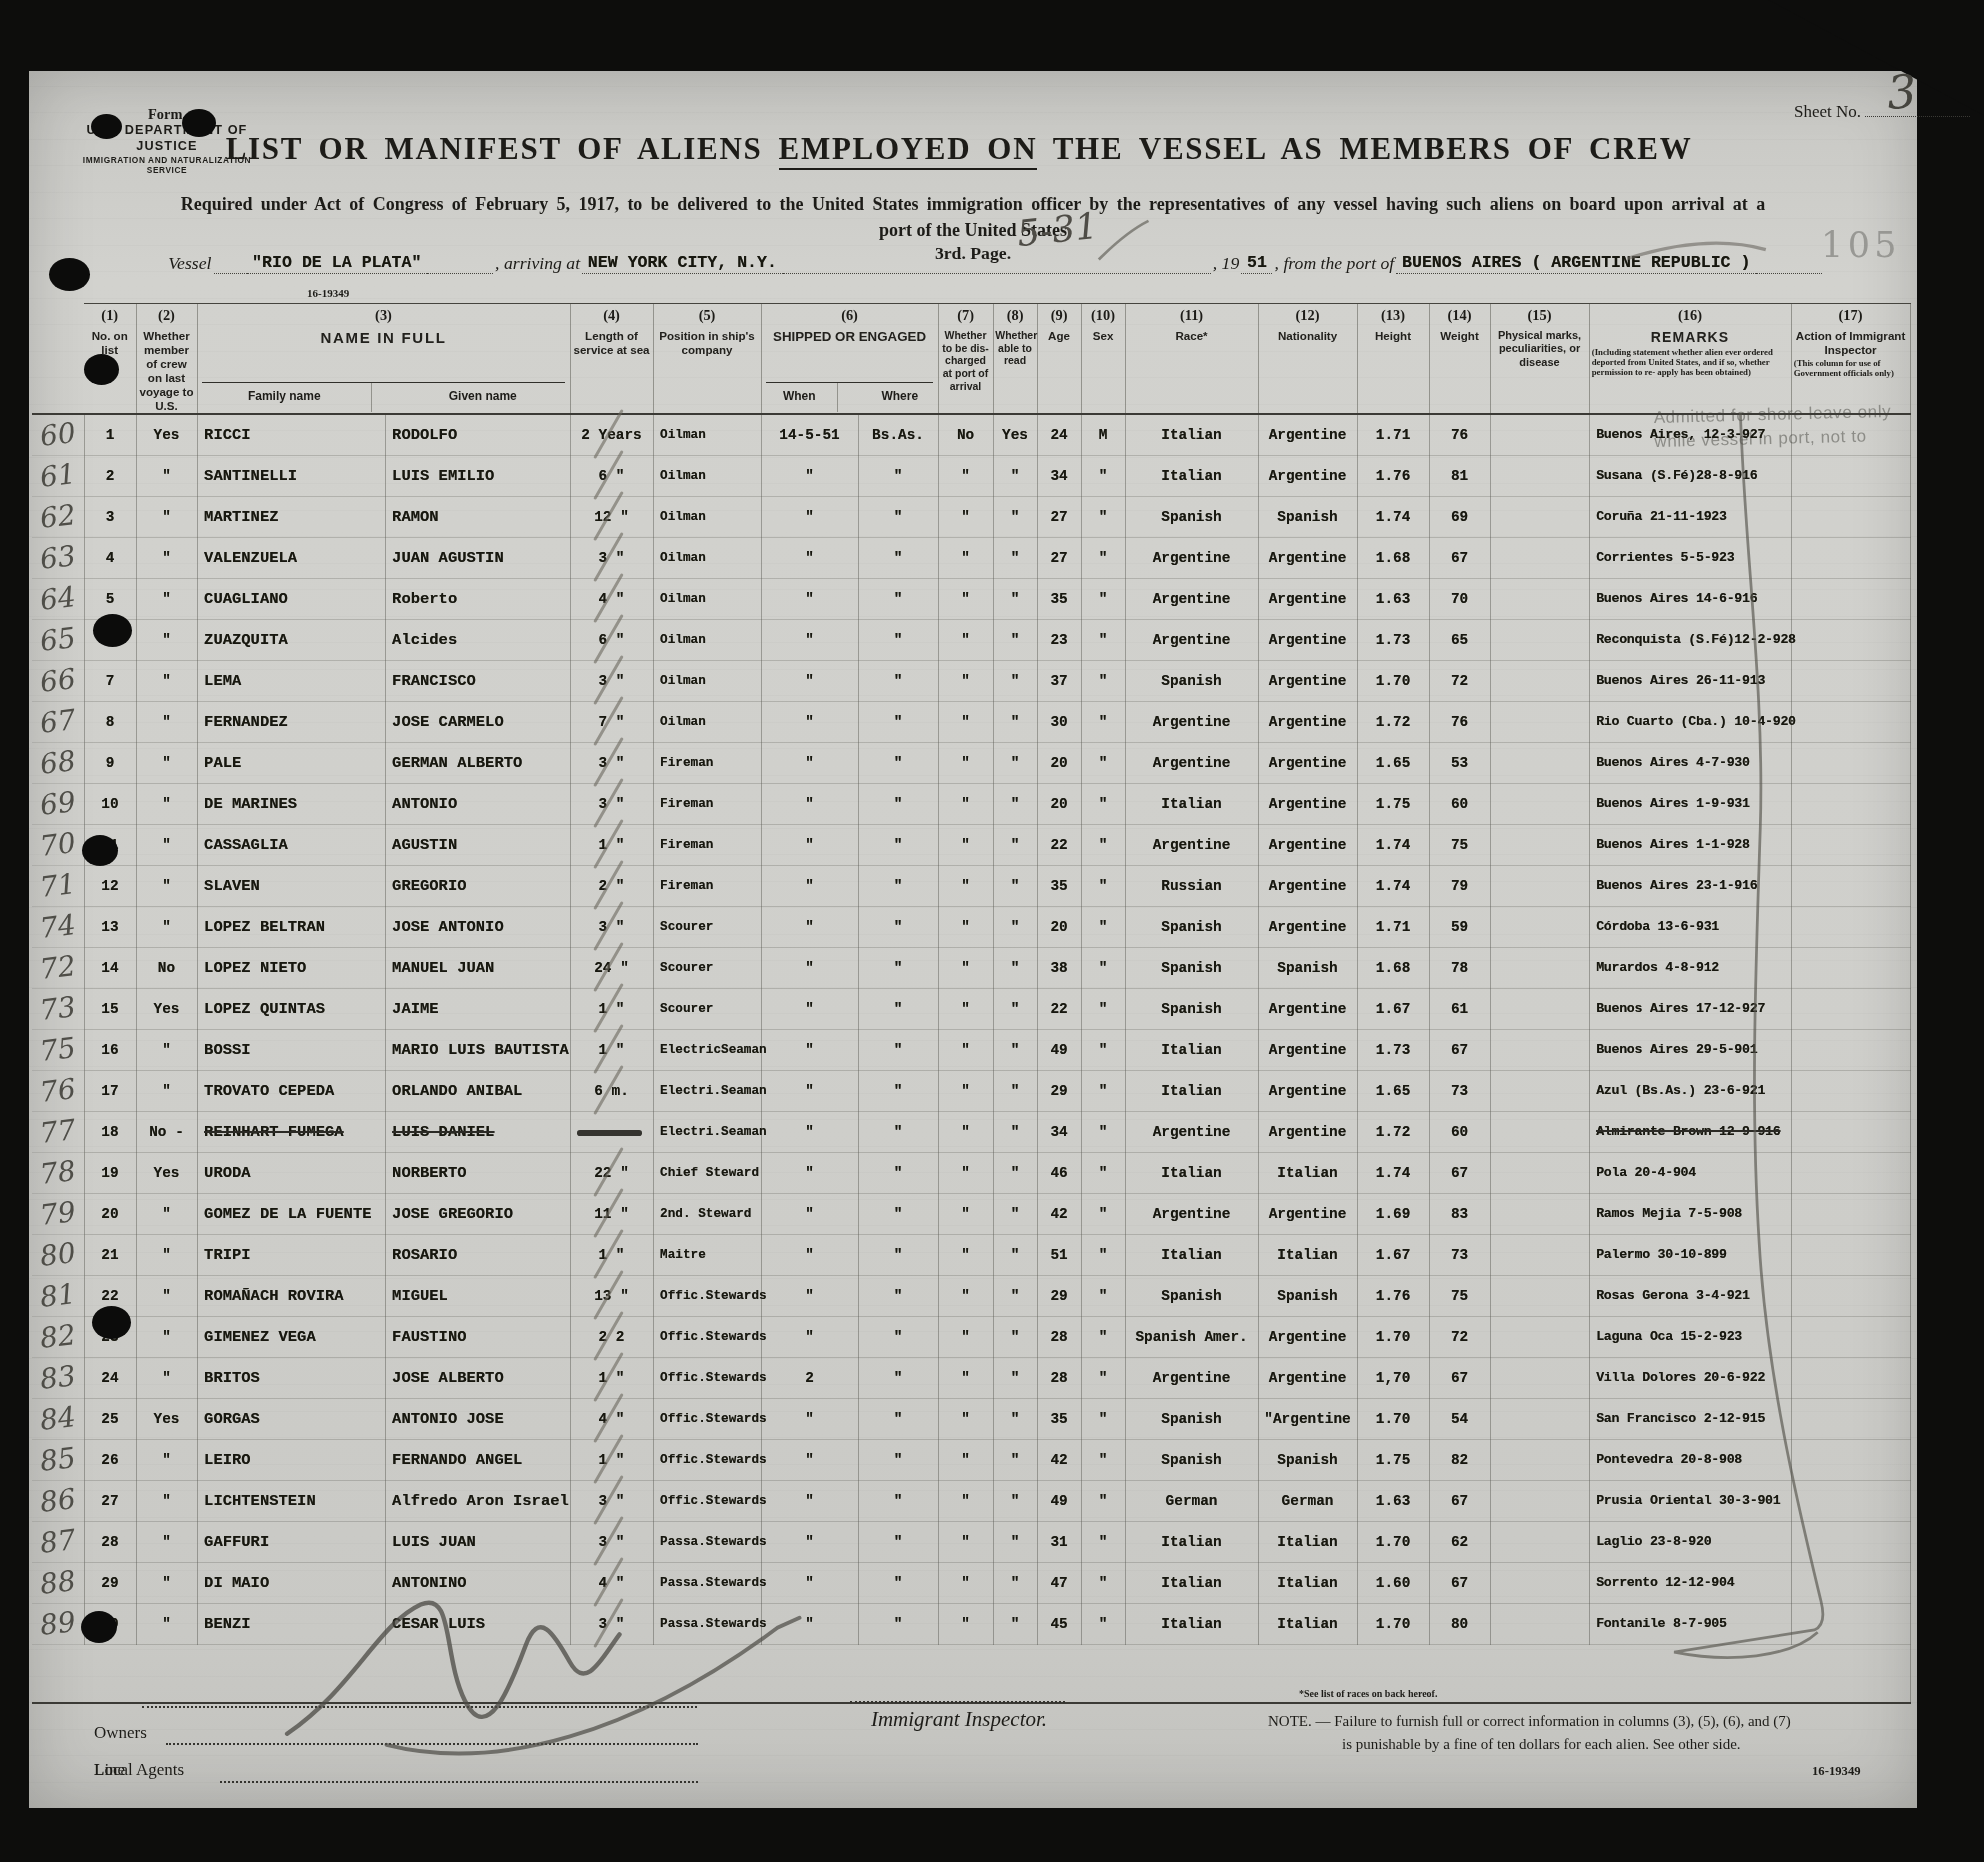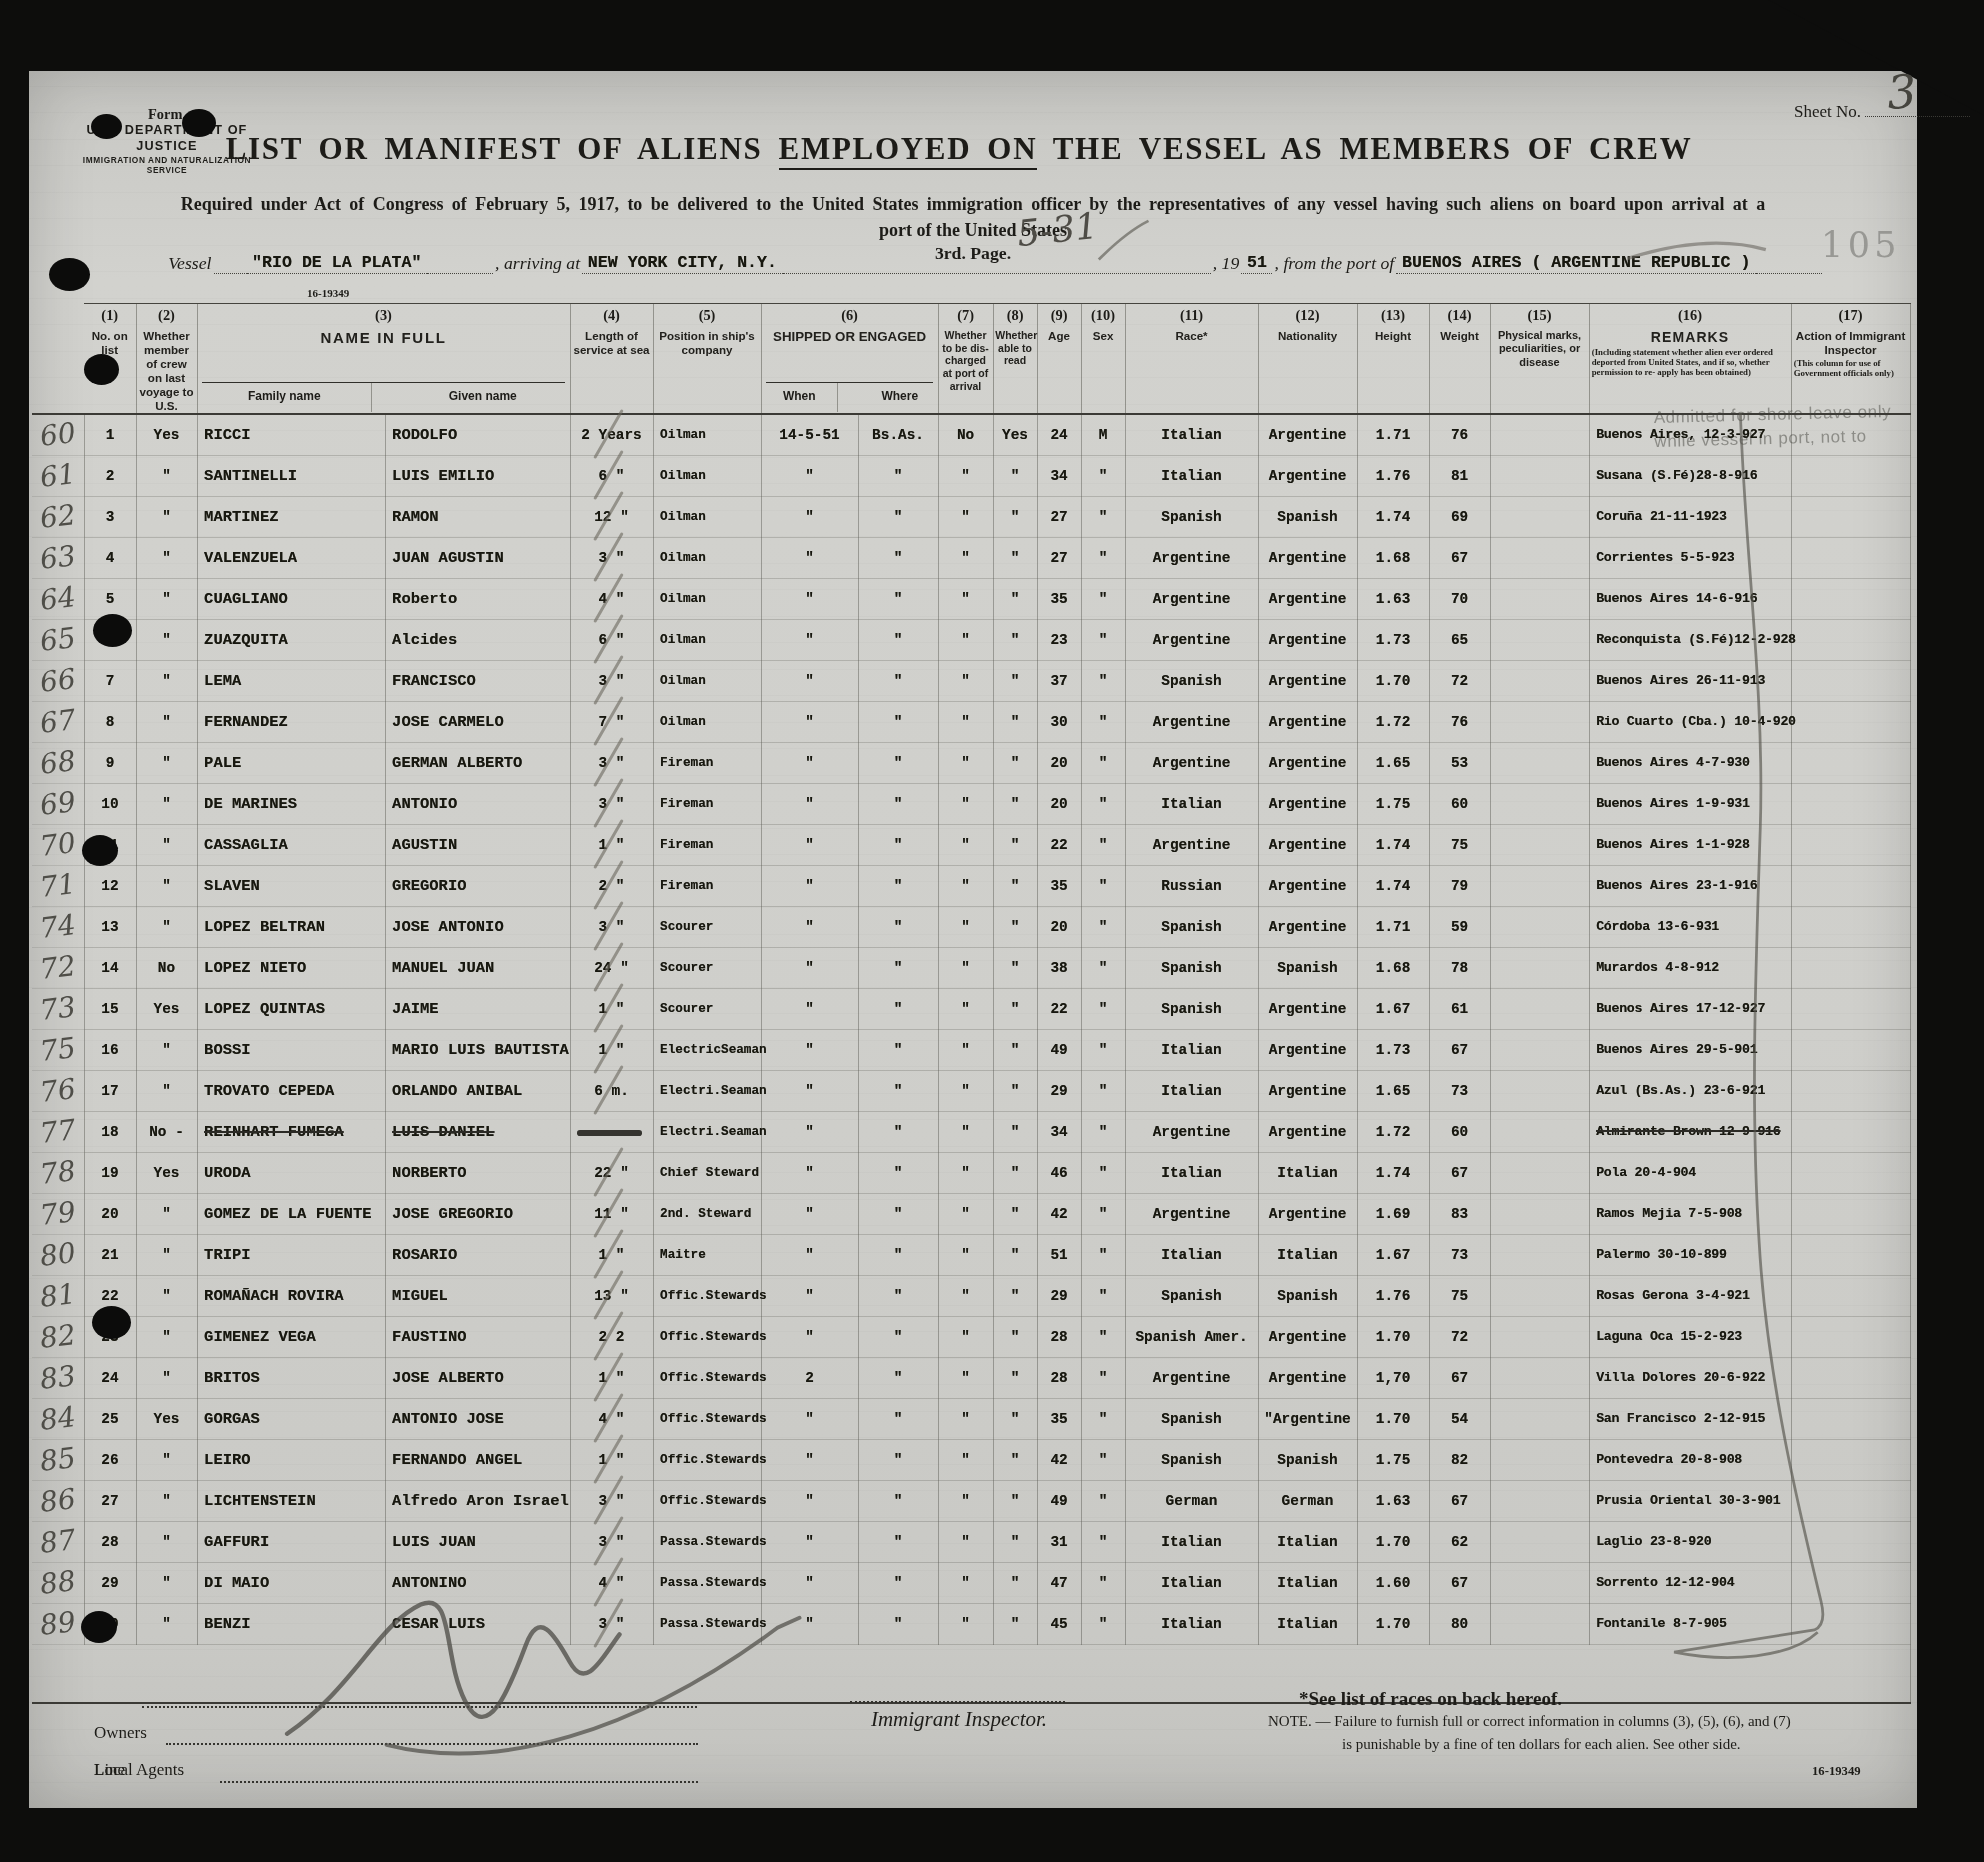--- a/index.html
+++ b/index.html
@@ -81,21 +81,21 @@
   td.heavy-dash{position:relative;}
   td.heavy-dash::after{content:"";position:absolute;left:8%;top:46%;width:65px;height:5.5px;
      background:#35342f;border-radius:2.8px;}
   tr.filler-row td{height:57px;border-bottom:2.2px double #3b3a35;}
 
   
   .f-label{position:absolute;font-size:17px;}
   .f-dots{position:absolute;border-bottom:2.2px dotted #34332e;height:2.2px;}
   .inspector-lbl{position:absolute;left:857px;top:1707px;width:204px;text-align:center;
                  font-size:21px;font-style:italic;}
-  .note-star{position:absolute;left:1299px;top:1688px;font-size:19px;font-weight:bold;}
+  .note-star{position:absolute;left:1299px;top:1688px;font-size:10px;font-weight:bold;}
   .note-1{position:absolute;left:1268px;top:1713px;font-size:15px;}
   .note-2{position:absolute;left:1342px;top:1736px;font-size:15px;}
   .formnum-bot{position:absolute;left:1812px;top:1764px;font-size:12.7px;font-weight:bold;}
 
   .punch{position:absolute;background:#0c0c0b;border-radius:50%;}
   svg.marks{position:absolute;left:0;top:0;pointer-events:none;}
 </style>
 </head>
 <body>
 

